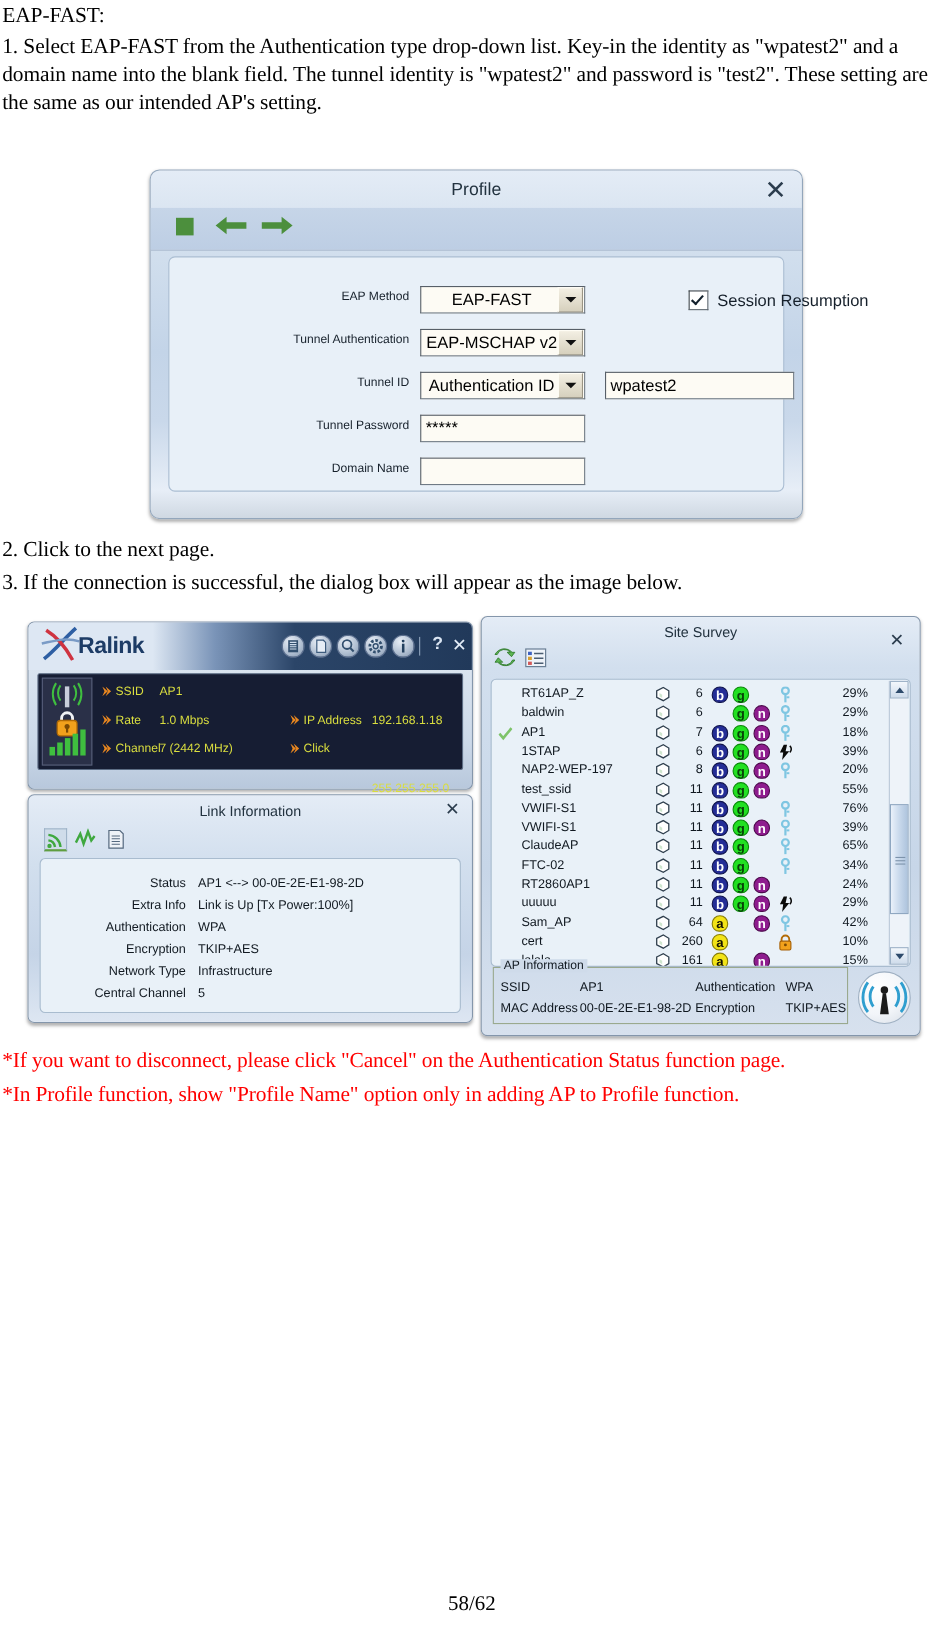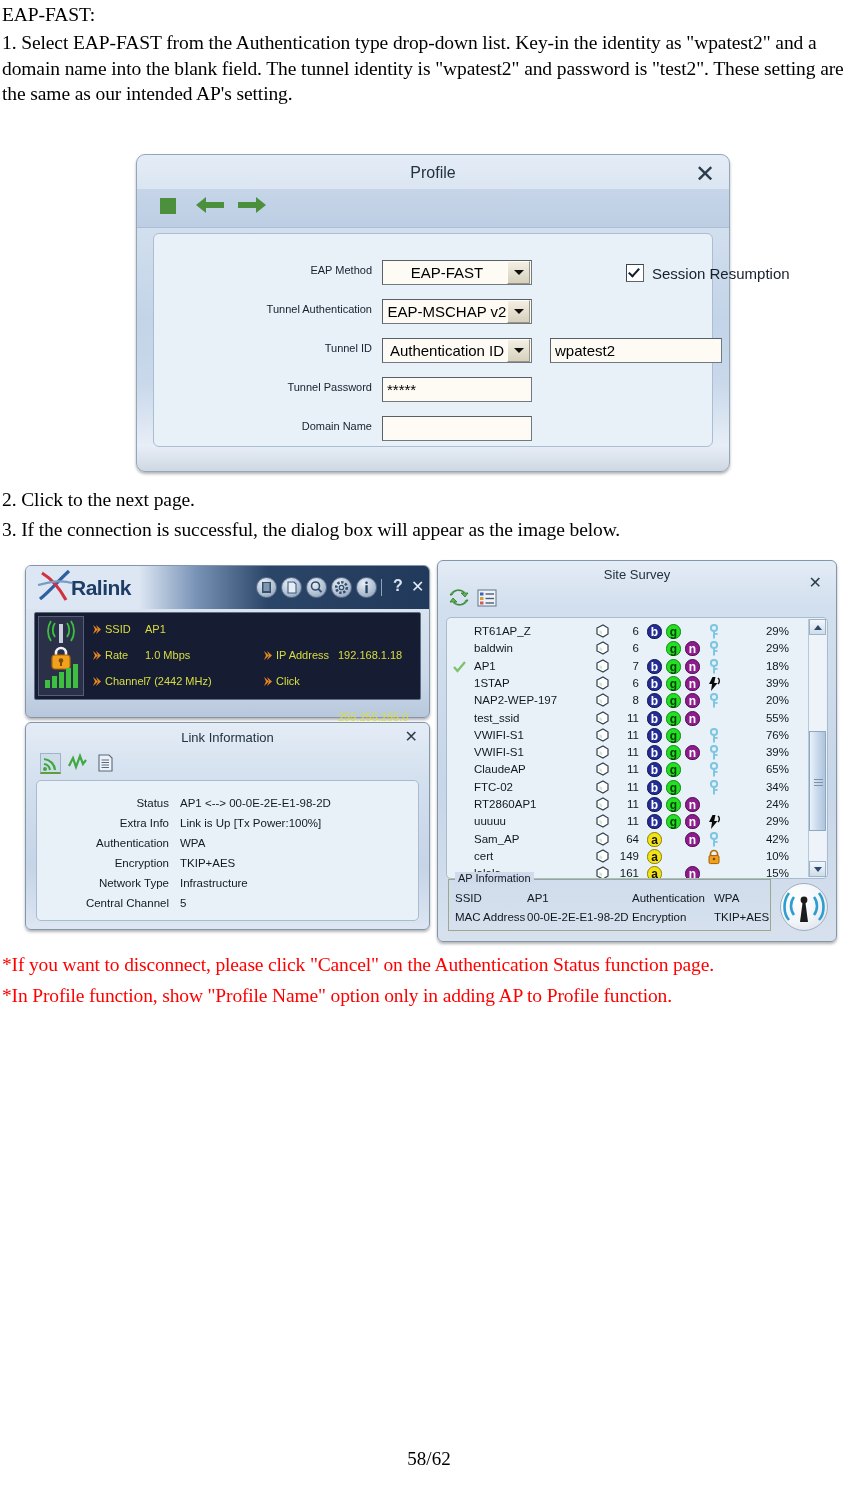--- a/index.html
+++ b/index.html
@@ -881,21 +881,21 @@
               <rect x="9" y="9" width="2.6" height="1.8" fill="#7fc6e2"></rect>
             </svg></span>
           <span class="ss-signal">42%</span>
         </div>
         <div class="ss-row" style="top: 230.9px;">
           <span class="ss-ssid">cert</span>
           <span class="ss-lockicon"><svg width="15" height="15" viewBox="0 0 15 15">
               <path d="M2,4 L8,1 L13,4 L13,10 L8,13 L2,10 Z" fill="#ffffff" stroke="#30404f" stroke-width="1.2"></path>
               <path d="M4.5,6 L7,7.5 L7,10.5 L4.5,9 Z" fill="#cfe6cf"></path>
             </svg></span>
-          <span class="ss-chan">149</span>
+          <span class="ss-chan">260</span>
           <span class="ss-badges">
             <span class="badge a">a</span>
           </span>
           <span class="ss-sec"><svg width="16" height="16" viewBox="0 0 16 16">
               <path d="M4.5,7 v-2 a3.5,3.5 0 0 1 7,0 v2" fill="none" stroke="#b36c08" stroke-width="1.7"></path>
               <rect x="3" y="6.6" width="10" height="8" rx="1.4" fill="#f2a11c" stroke="#a55f04" stroke-width="1"></rect>
               <circle cx="8" cy="10" r="1.3" fill="#7c4a03"></circle>
             </svg></span>
           <span class="ss-signal">10%</span>
         </div>

